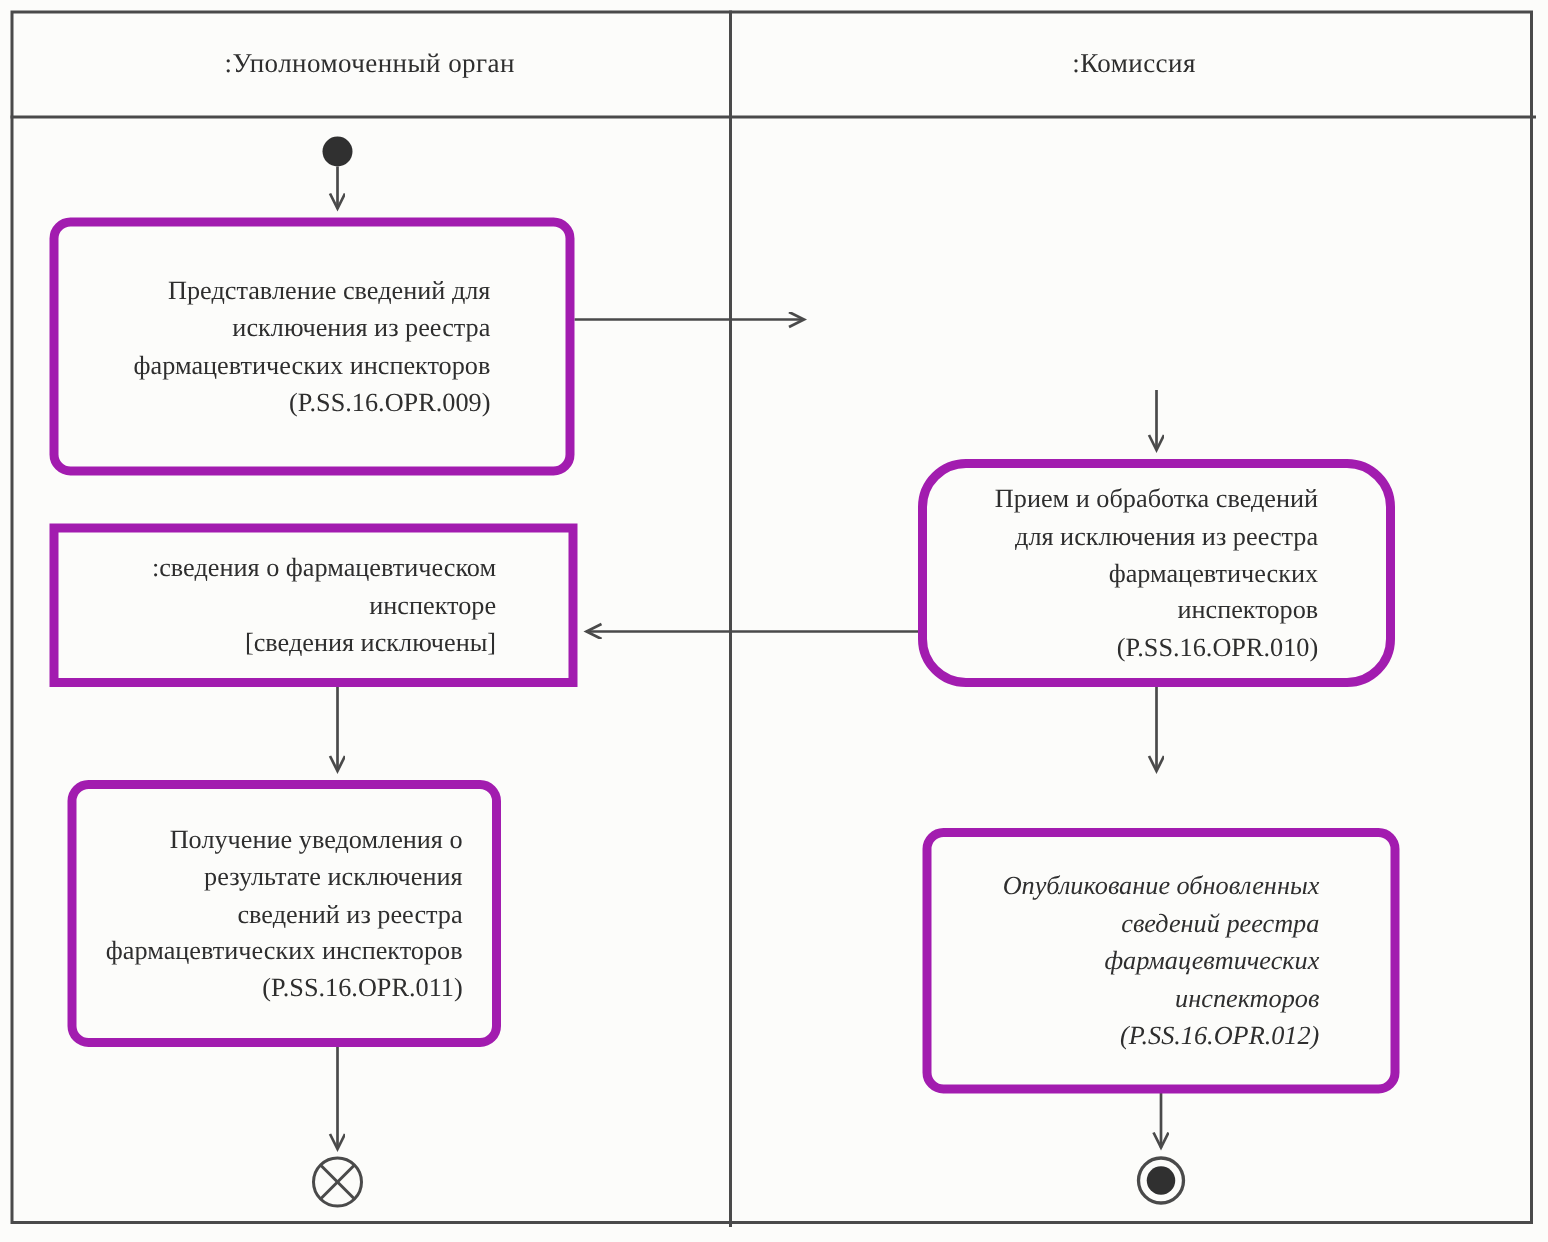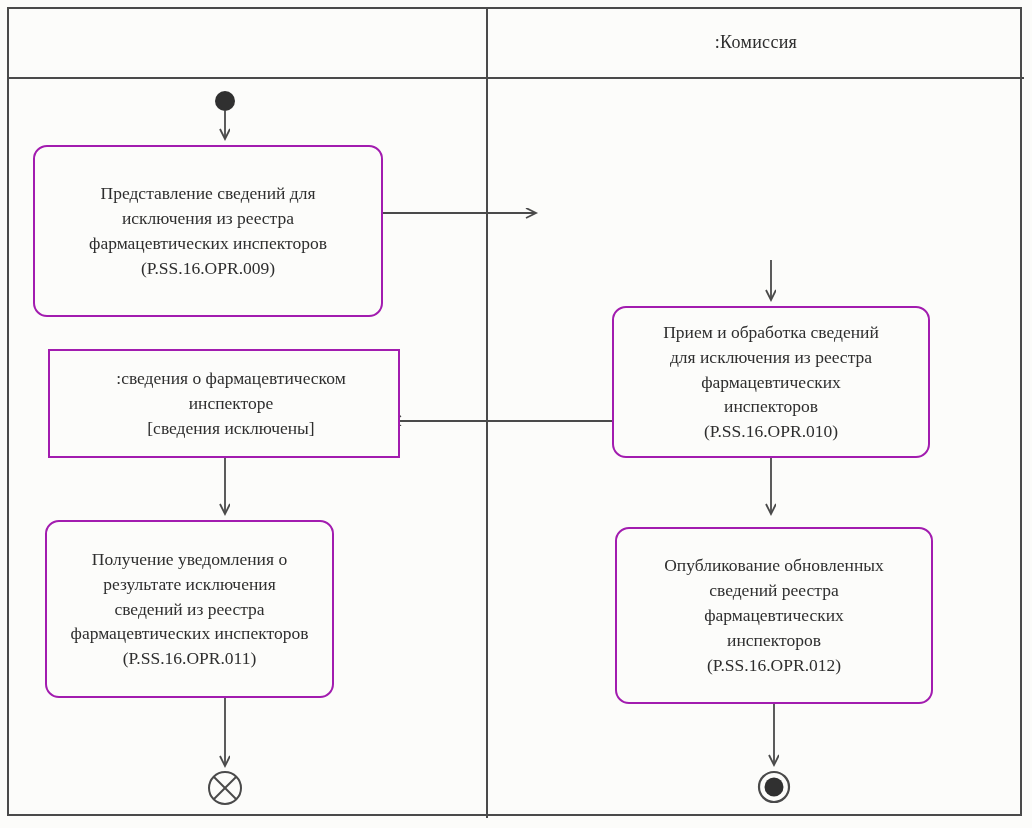--- a/index.html
+++ b/index.html
@@ -45,40 +45,40 @@
     font-size: 18px;
     letter-spacing: 0.3px;
   }
   .lane-header.left  { left: 7px;   width: 479px; }
   .lane-header.right { left: 488px; width: 536px; }
 
   
   .node {
     position: absolute;
     box-sizing: border-box;
-    border: 2px solid #a21caf;
+    border: 6px solid #a21caf;
     background: #fcfcfa;
     display: flex;
     align-items: center;
     justify-content: center;
-    text-align: center;
+    text-align: right;
     font-size: 17.5px;
     line-height: 1.42;
     white-space: pre-line;
     padding: 4px 8px;
   }
   .node.activity { border-radius: 14px; }
   .node.object   { border-radius: 0; }
 
   #node-submit   { left: 33px;  top: 145px; width: 350px; height: 172px; }
   #node-obj-submitted { left: 542px; top: 170px; width: 458px; height: 90px; }
-  #node-receive  { left: 612px; top: 306px; width: 318px; height: 152px; }
-  #node-obj-excluded { left: 48px;  top: 349px; width: 352px; height: 109px; padding-left: 22px; }
+  #node-receive  { left: 612px; top: 306px; width: 318px; height: 152px; border-radius: 32px; }
+  #node-obj-excluded { left: 33px;  top: 349px; width: 352px; height: 109px; padding-left: 22px; }
   #node-notify   { left: 45px;  top: 520px; width: 289px; height: 178px; }
-  #node-publish  { left: 615px; top: 527px; width: 318px; height: 177px; }
+  #node-publish  { left: 615px; top: 552px; width: 318px; height: 177px; font-style: italic; }
 
   svg.overlay {
     position: absolute;
     left: 0; top: 0;
     width: 1032px; height: 828px;
     pointer-events: none;
   }
   svg.overlay .edge {
     stroke: #4a4a4a;
     stroke-width: 1.8;
@@ -87,20 +87,21 @@
 </style>
 </head>
 <body>
 
 <div class="stage">
 
   <div class="frame"></div>
   <div class="header-divider"></div>
   <div class="lane-divider"></div>
 
+  <div class="lane-header left">:Уполномоченный орган</div>
   <div class="lane-header right">:Комиссия</div>
 
   <svg class="overlay" viewBox="0 0 1032 828" xmlns="http://www.w3.org/2000/svg">
     <defs>
       <marker id="arrow" markerWidth="14" markerHeight="12" refX="11" refY="5" orient="auto" markerUnits="userSpaceOnUse">
         <path d="M1,0 L11,5 L1,10" fill="none" stroke="#4a4a4a" stroke-width="1.8"></path>
       </marker>
     </defs>
 
     <circle cx="225" cy="101" r="10" fill="#303030"></circle>

